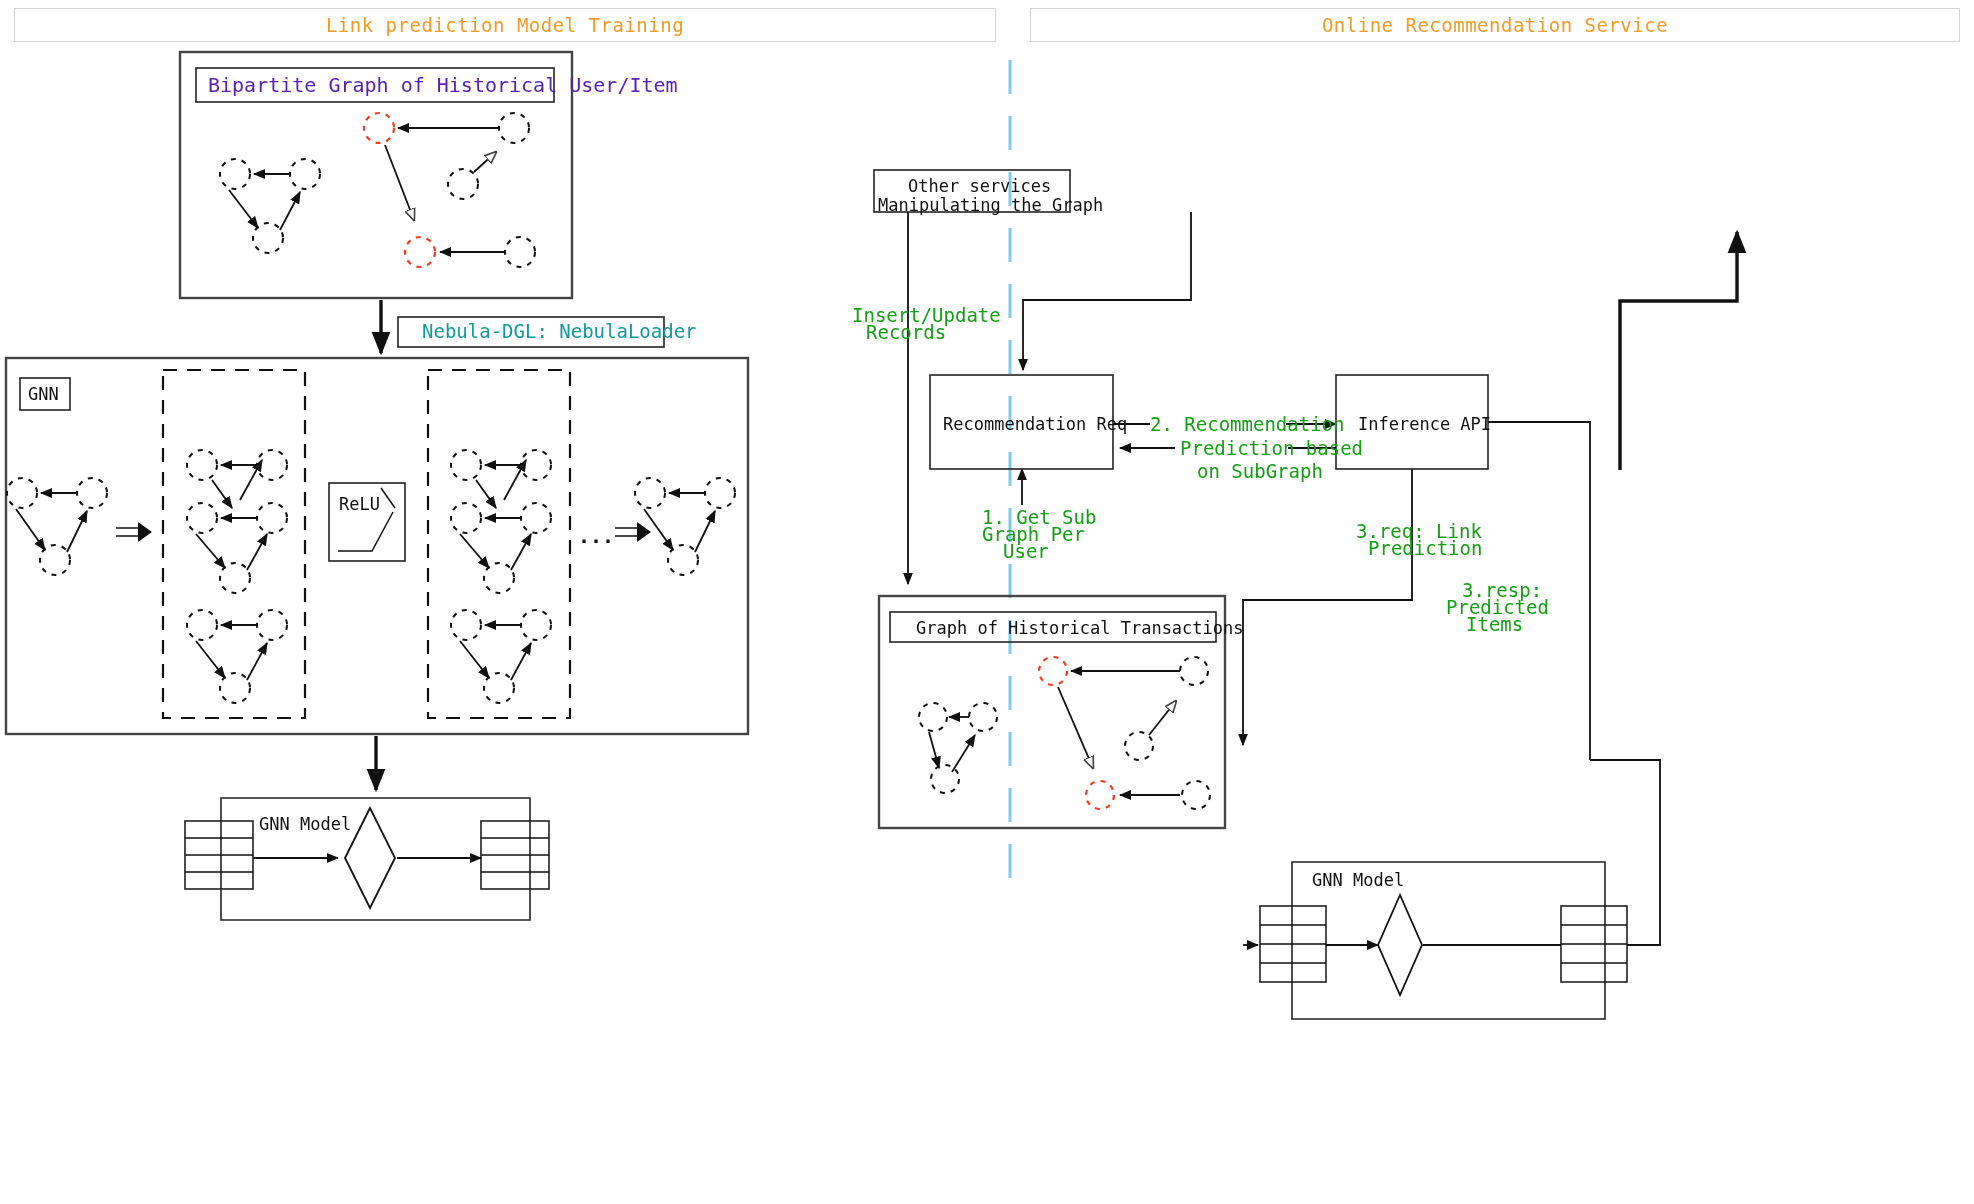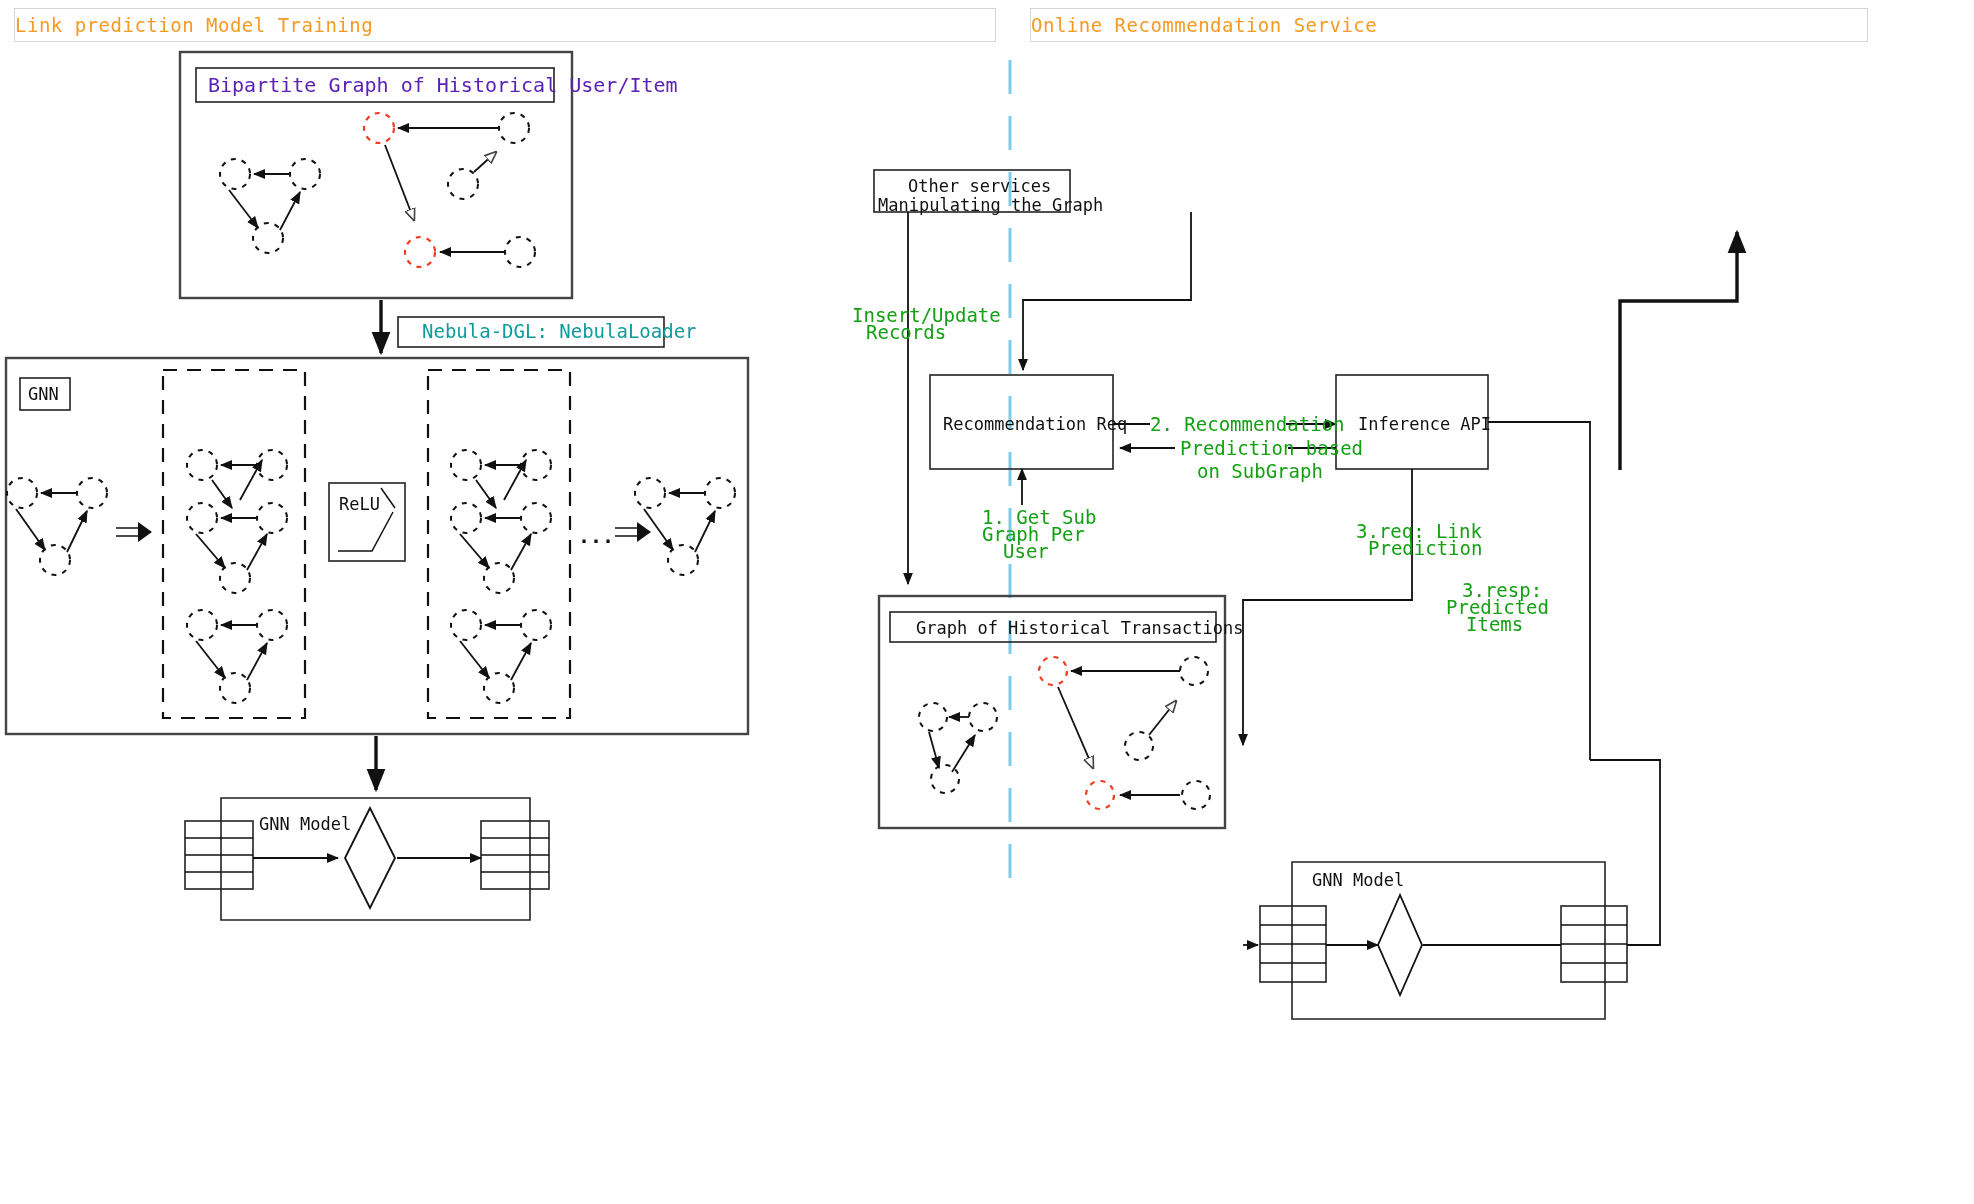--- a/index.html
+++ b/index.html
@@ -1,24 +1,24 @@
 <!DOCTYPE html>
 <html><head>
 <meta charset="utf-8">
 <style>
   html,body{margin:0;padding:0;background:#ffffff;}
   body{width:1974px;height:1204px;position:relative;overflow:hidden;
        font-family:"DejaVu Sans Mono","Liberation Mono",monospace;}
   #root{position:absolute;inset:0;}
   .panel-header{position:absolute;border:1px solid #d4d4d4;background:#ffffff;
-      display:flex;align-items:center;box-sizing:border-box;}
+      display:flex;align-items:center;justify-content:center;box-sizing:border-box;}
   .panel-header-title{color:#f59a23;font-size:19px;letter-spacing:.5px;
       font-family:"DejaVu Sans Mono","Liberation Mono",monospace;}
   .hdr-left{left:14px;top:8px;width:982px;height:34px;}
-  .hdr-right{left:1030px;top:8px;width:838px;height:34px;}
+  .hdr-right{left:1030px;top:8px;width:930px;height:34px;}
   svg.layer{position:absolute;left:0;top:0;width:1974px;height:1204px;overflow:visible;}
   text{font-family:"DejaVu Sans Mono","Liberation Mono",monospace;}
   .tx{fill:#111;font-size:20px;}
   .tx-sm{fill:#111;font-size:17px;}
   .tx-green{fill:#13a013;font-size:19px;}
   .tx-purple{fill:#5b21b6;font-size:20px;}
   .tx-teal{fill:#0f9b9b;font-size:19px;}
   .box{fill:none;stroke:#222;stroke-width:1.6;}
   .box-thick{fill:none;stroke:#444;stroke-width:2.4;}
   .dashbox{fill:none;stroke:#111;stroke-width:2.2;stroke-dasharray:14 10;}

